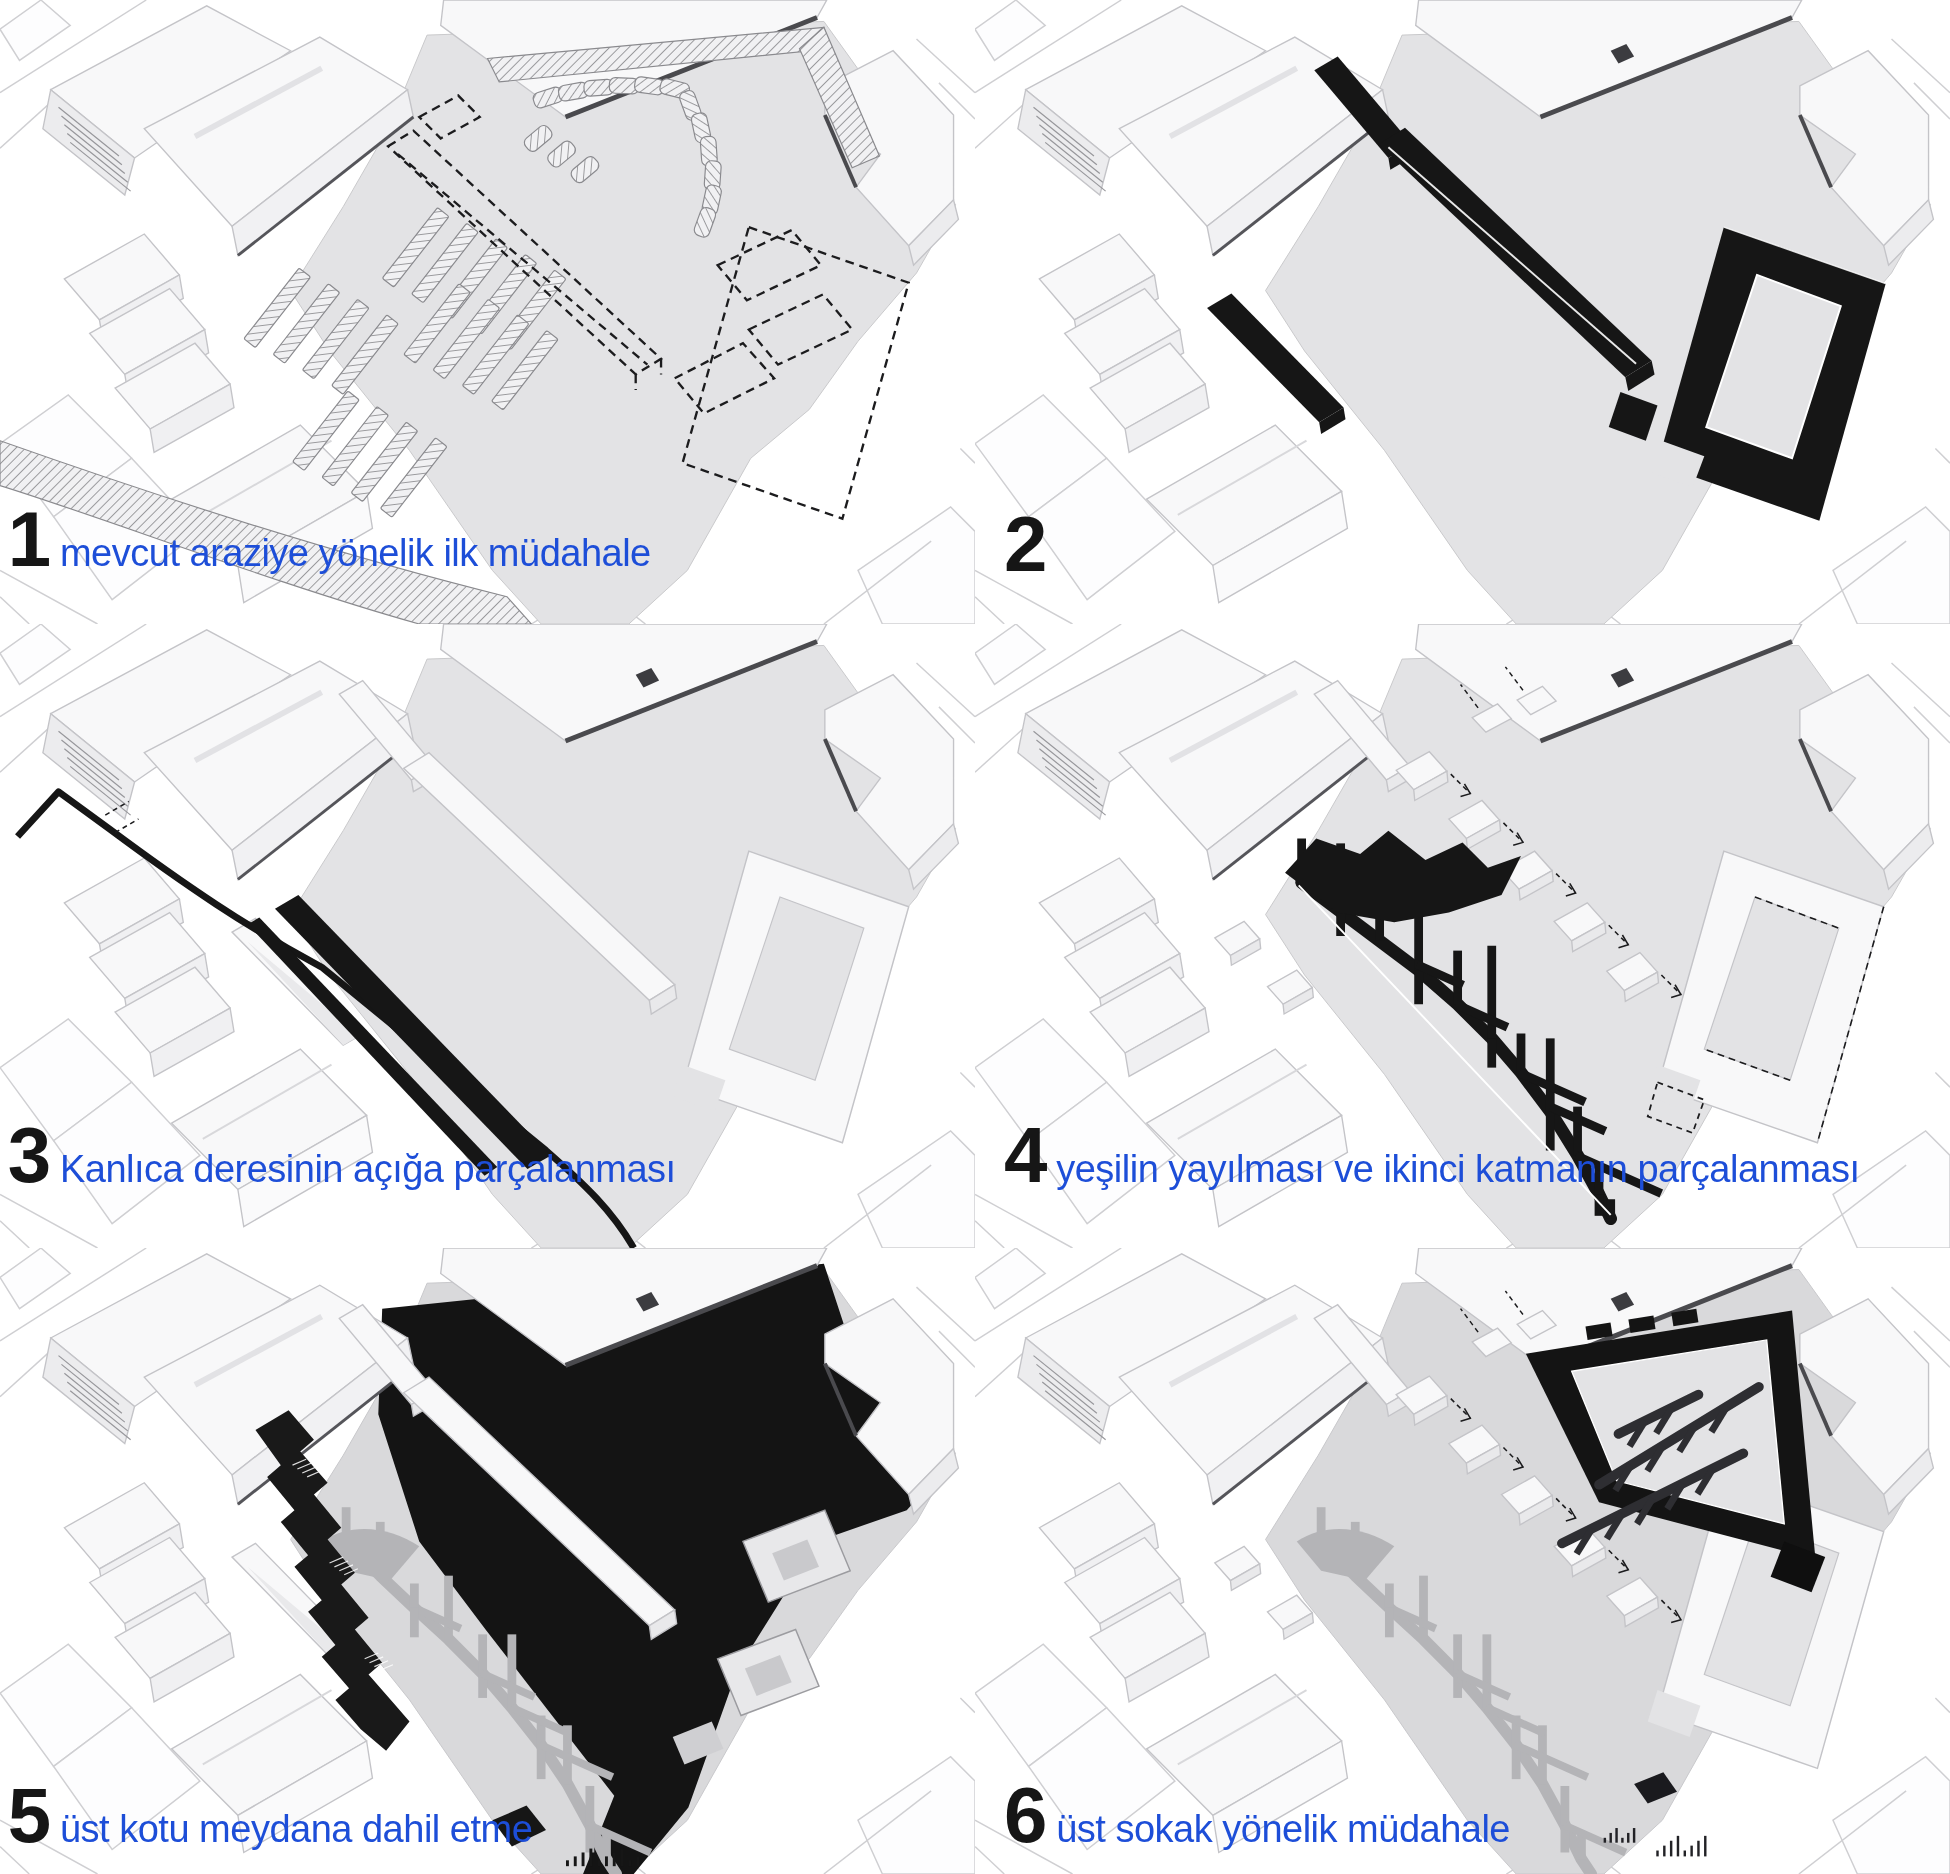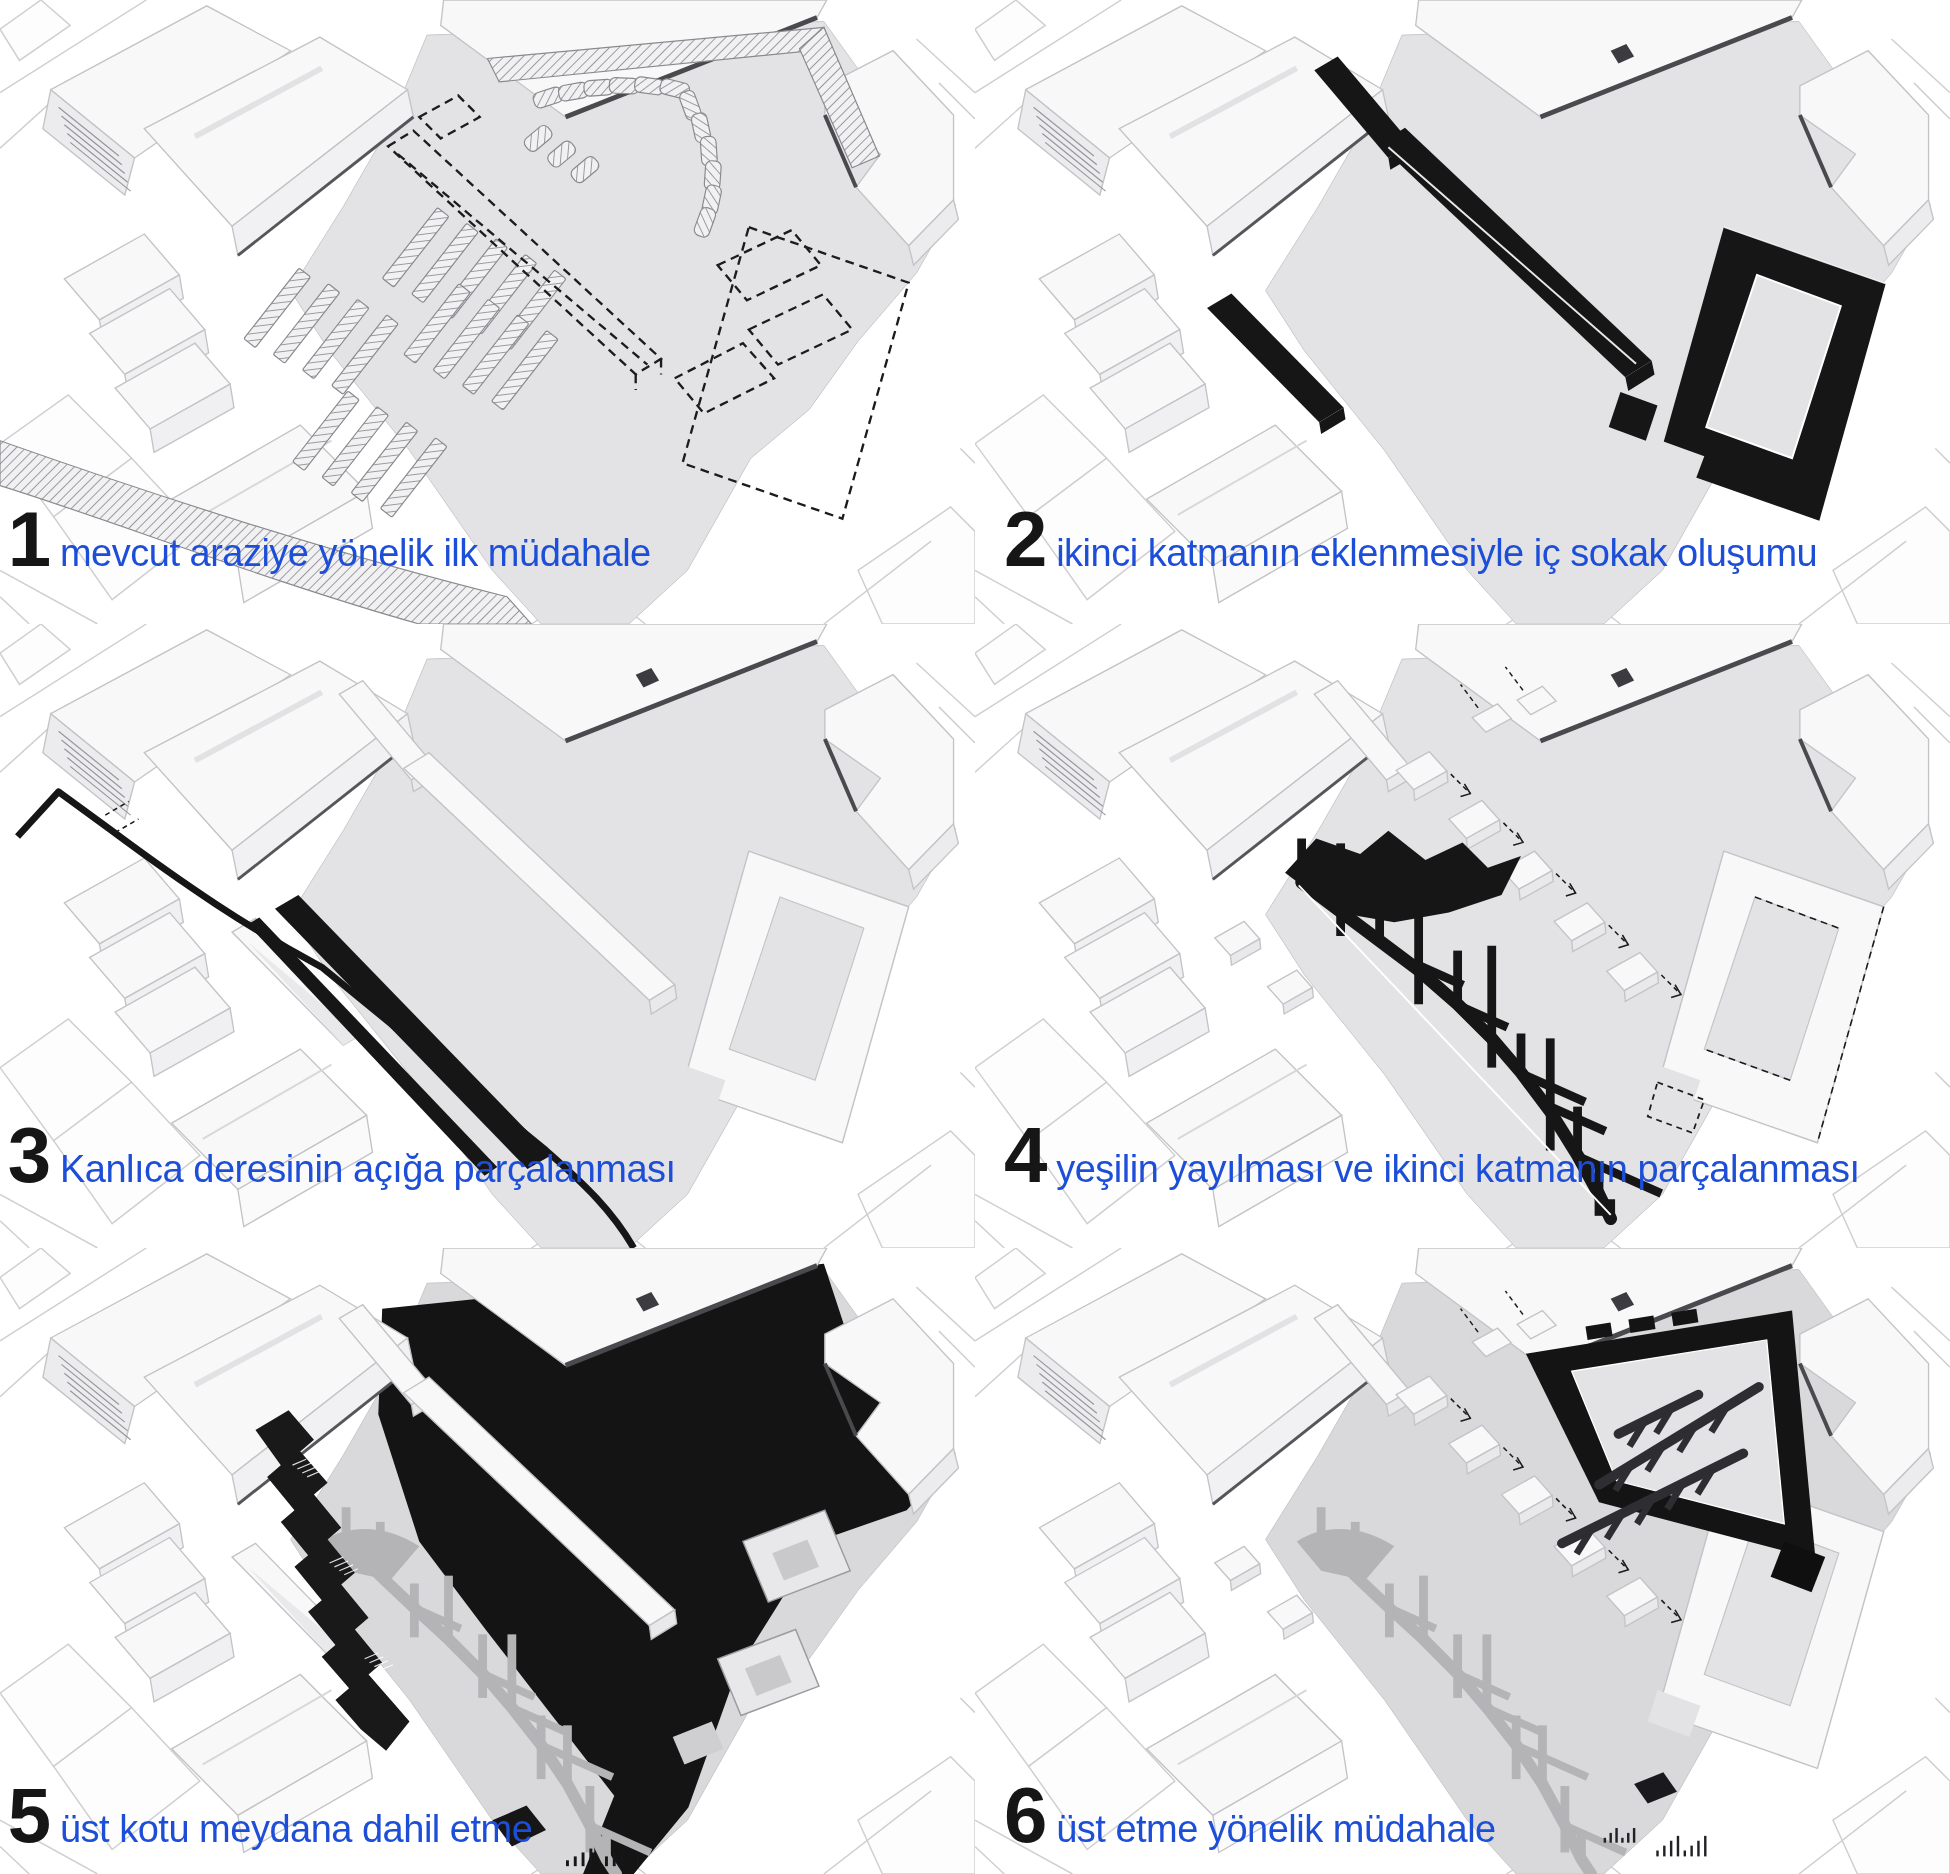--- a/index.html
+++ b/index.html
@@ -204,21 +204,20 @@
           <g>
             <polygon points="768,233 934,291 866,534 700,476" fill="#161616"></polygon>
             <polygon points="802,282 888,314 838,470 750,438" fill="#e3e3e5" stroke="#ffffff" stroke-width="2"></polygon>
             <polygon points="704,452 748,468 736,500 692,484" fill="#e3e3e5"></polygon>
             <line x1="768" y1="233" x2="934" y2="291" stroke="#ffffff" stroke-width="1.4" opacity="0.8"></line>
             <polygon points="662,402 700,416 688,452 650,438" fill="#161616"></polygon>
           </g>
         </svg>
       <figcaption class="caption">
         <span class="step-num">2</span>
-        <span class="step-label">ikinci katmanın eklenmesiyle iç sokak oluşumu</span>
       </figcaption>
     </figure>
 
     <figure class="panel" style="margin:0">
       <svg id="svg2" viewBox="0 0 1000 640" preserveAspectRatio="none">
           <defs>
             <pattern id="h2" width="7" height="7" patternUnits="userSpaceOnUse" patternTransform="rotate(45)">
               <rect width="7" height="7" fill="#f1f1f3"></rect>
               <line x1="0" y1="0" x2="0" y2="7" stroke="#8a8a8e" stroke-width="1.7"></line>
             </pattern>
@@ -709,19 +708,19 @@
             <line x1="721" y1="622" x2="721" y2="601" stroke="#222226" stroke-width="2.5"></line>
             <line x1="728" y1="622" x2="728" y2="616" stroke="#222226" stroke-width="2.5"></line>
             <line x1="735" y1="622" x2="735" y2="611" stroke="#222226" stroke-width="2.5"></line>
             <line x1="742" y1="622" x2="742" y2="606" stroke="#222226" stroke-width="2.5"></line>
             <line x1="749" y1="622" x2="749" y2="601" stroke="#222226" stroke-width="2.5"></line>
             <polygon points="676,548 706,536 720,556 690,568" fill="#1a1a1e"></polygon>
           </g>
         </svg>
       <figcaption class="caption">
         <span class="step-num">6</span>
-        <span class="step-label">üst etme yönelik müdahale</span>
+        <span class="step-label">üst sokak yönelik müdahale</span>
       </figcaption>
     </figure>
 
   </div>
 </div>
 
 
 </body></html>

